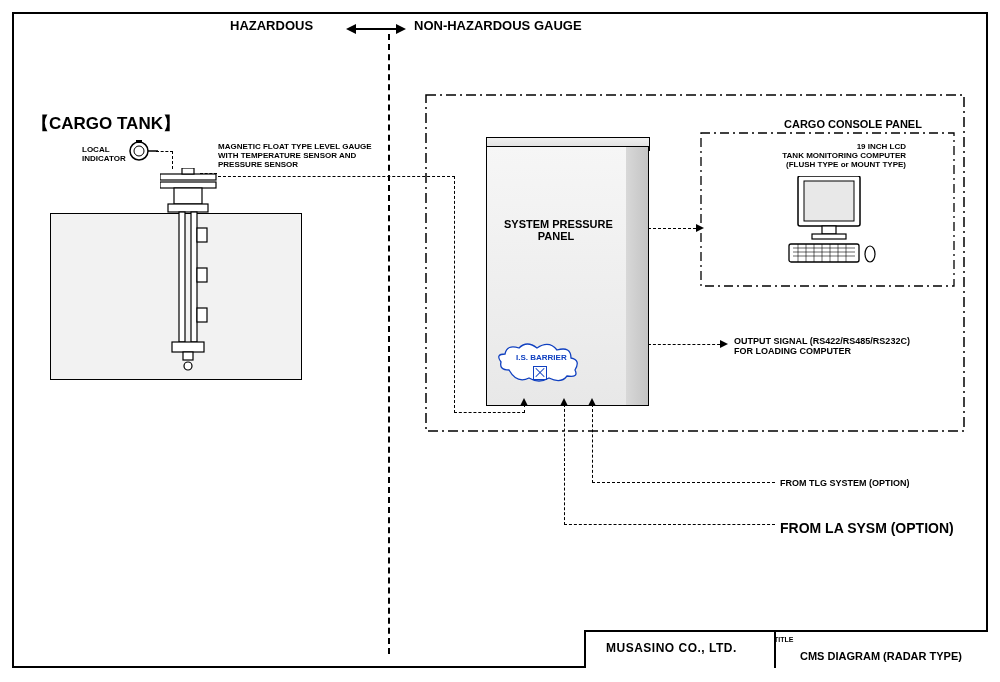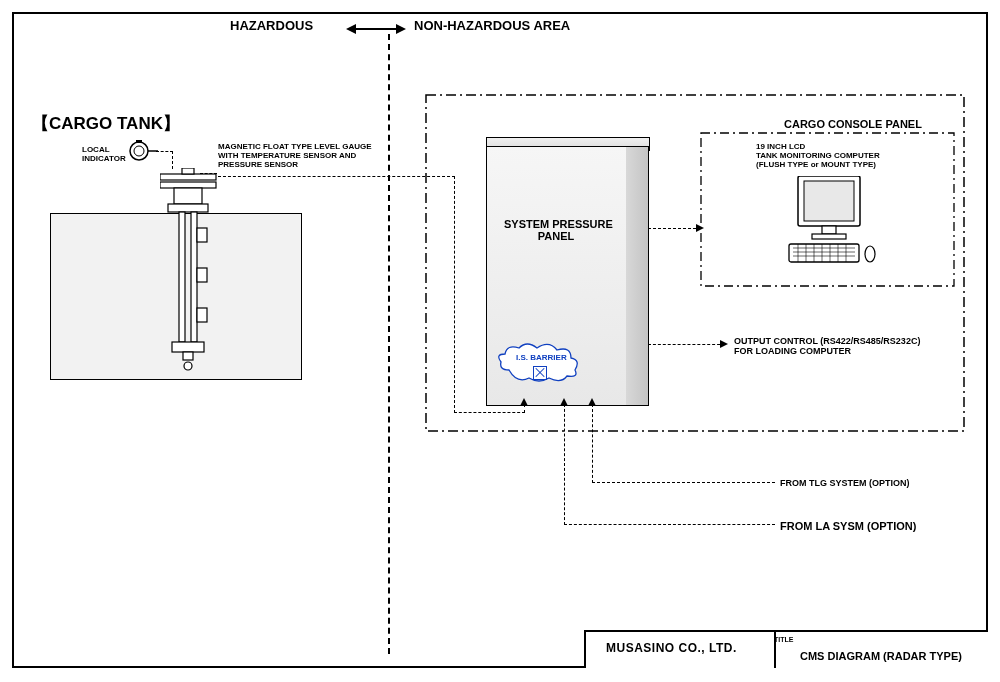--- a/index.html
+++ b/index.html
@@ -21,58 +21,58 @@
   .local-ind{left:82px;top:145px;font-size:8px}
   .loc-ind-dev{position:absolute;left:128px;top:140px}
   .flange{position:absolute;left:160px;top:168px}
   .gauge-lbl{left:218px;top:142px;font-size:8px}
   
   .cr-box{position:absolute;left:425px;top:94px;width:540px;height:338px}
   .cr-lbl{left:574px;top:80px;font-size:12px}
   
   .cp-box{position:absolute;left:700px;top:132px;width:255px;height:155px}
   .cp-lbl{left:784px;top:118px;font-size:11px}
-  .mon-lbl{left:756px;top:142px;font-size:8px;text-align:left;width:150px}
+  .mon-lbl{left:756px;top:142px;font-size:8px;text-align:right;width:150px}
   .monitor{position:absolute;left:788px;top:176px}
   
   .ssp{position:absolute;left:486px;top:146px;width:140px;height:258px;border:1.5px solid #000;background:linear-gradient(180deg,#f6f6f6,#e8e8e8)}
   .ssp-side{position:absolute;left:626px;top:146px;width:22px;height:258px;border:1.5px solid #000;border-left:none;background:linear-gradient(90deg,#d8d8d8,#c4c4c4)}
   .ssp-top{position:absolute;left:486px;top:137px;width:162px;height:12px;border:1.5px solid #000;background:linear-gradient(180deg,#f0f0f0,#dcdcdc)}
   .ssp-lbl{left:504px;top:218px;font-size:11px;text-align:center;width:104px}
   
   .cloud{position:absolute;left:495px;top:342px}
   .cloud-lbl{left:516px;top:353px;font-size:8px;color:#1040c0}
   .cloud-x{position:absolute;left:533px;top:366px;width:12px;height:12px;border:1px solid #1040c0}
   .cloud-x:before,.cloud-x:after{content:"";position:absolute;left:0;top:5px;width:12px;height:1px;background:#1040c0}
   .cloud-x:before{transform:rotate(45deg)}
   .cloud-x:after{transform:rotate(-45deg)}
   
   .out-lbl{left:734px;top:336px;font-size:9px}
   .tlg-lbl{left:780px;top:478px;font-size:9px}
-  .la-lbl{left:780px;top:520px;font-size:11px}
+  .la-lbl{left:780px;top:520px;font-size:14px}
   
   .titleblock{position:absolute;right:12px;bottom:12px;height:36px;width:402px;border:2px solid #000;border-right:none;border-bottom:none;background:#fff}
   .tb-sep{position:absolute;right:224px;bottom:12px;height:36px;border-left:2px solid #000}
   .company{left:606px;top:641px;font-family:'Trebuchet MS',Arial;font-variant:small-caps;font-size:12px;letter-spacing:0.5px}
   .title-word{left:774px;top:636px;font-size:7px;font-weight:bold}
   .title-val{left:800px;top:650px;font-size:11px}
   
   .dline{position:absolute;border-top:1.5px dashed #000;border-left:1.5px dashed #000}
   
   .arr-r{position:absolute;width:0;height:0;border-top:4px solid transparent;border-bottom:4px solid transparent;border-left:8px solid #000}
   .arr-u{position:absolute;width:0;height:0;border-left:4px solid transparent;border-right:4px solid transparent;border-bottom:8px solid #000}
 </style>
 </head>
 <body>
 <div class="page">
 
 <div class="outer-frame"></div>
 
 <div class="label hz">HAZARDOUS</div>
-<div class="label nhz">NON-HAZARDOUS AREA</div>
+<div class="label nhz">NON-HAZARDOUS GAUGE</div>
 <svg class="hdr-arrow" width="60" height="14">
   <line x1="6" y1="7" x2="54" y2="7" stroke="#000" stroke-width="2"></line>
   <polygon points="0,7 10,2 10,12" fill="#000"></polygon>
   <polygon points="60,7 50,2 50,12" fill="#000"></polygon>
 </svg>
 <div class="divider"></div>
 
 <div class="label cargo-tank-lbl">【CARGO TANK】</div>
 <div class="label local-ind tiny">LOCAL
 INDICATOR</div>
@@ -145,21 +145,21 @@
 <div class="ssp-side"></div>
 <div class="label ssp-lbl">SYSTEM PRESSURE
 PANEL</div>
 
 <svg class="cloud" width="88" height="44">
   <path d="M14 28 Q4 28 6 20 Q0 12 10 12 Q12 2 24 6 Q32 -2 42 6 Q54 -2 62 8 Q76 4 76 16 Q86 18 80 28 Q84 36 72 34 Q66 42 54 36 Q44 42 34 36 Q22 42 14 28 Z" fill="#fff" stroke="#1040c0" stroke-width="1.3"></path>
 </svg>
 <div class="label cloud-lbl">I.S. BARRIER</div>
 <div class="cloud-x"></div>
 
-<div class="label out-lbl small">OUTPUT CONTROL (RS422/RS485/RS232C)
+<div class="label out-lbl small">OUTPUT SIGNAL (RS422/RS485/RS232C)
 FOR LOADING COMPUTER</div>
 <div class="label tlg-lbl small">FROM TLG SYSTEM (OPTION)</div>
 <div class="label la-lbl small">FROM LA SYSM (OPTION)</div>
 
 <div class="dline" style="left:156px;top:151px;width:16px;height:0"></div>
 <div class="dline" style="left:172px;top:151px;width:0;height:17px"></div>
 
 <div class="dline" style="left:218px;top:176px;width:236px;height:0"></div>
 <div class="dline" style="left:454px;top:176px;width:0;height:236px"></div>
 <div class="dline" style="left:454px;top:412px;width:70px;height:0"></div>

